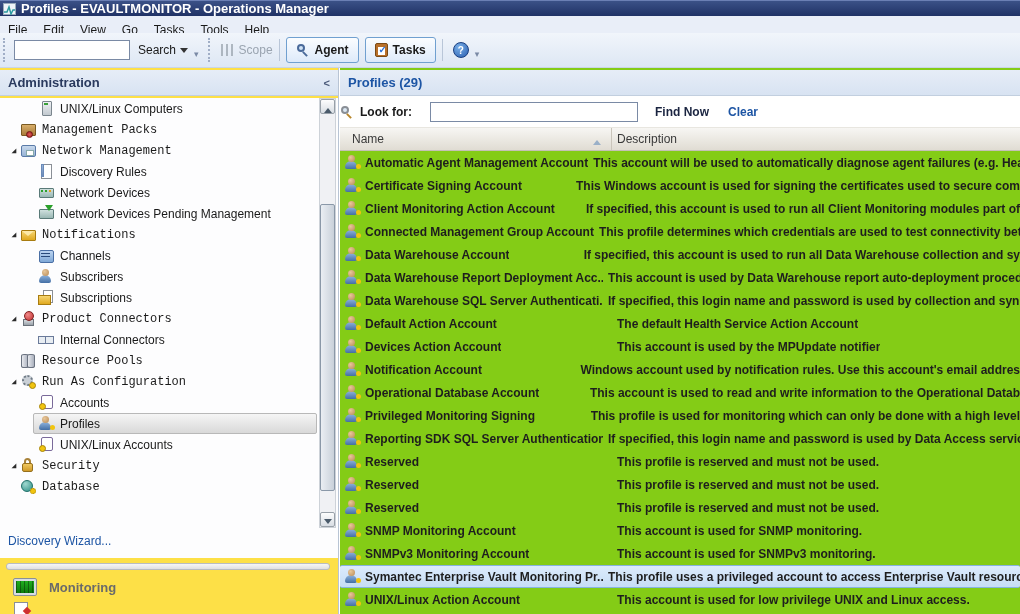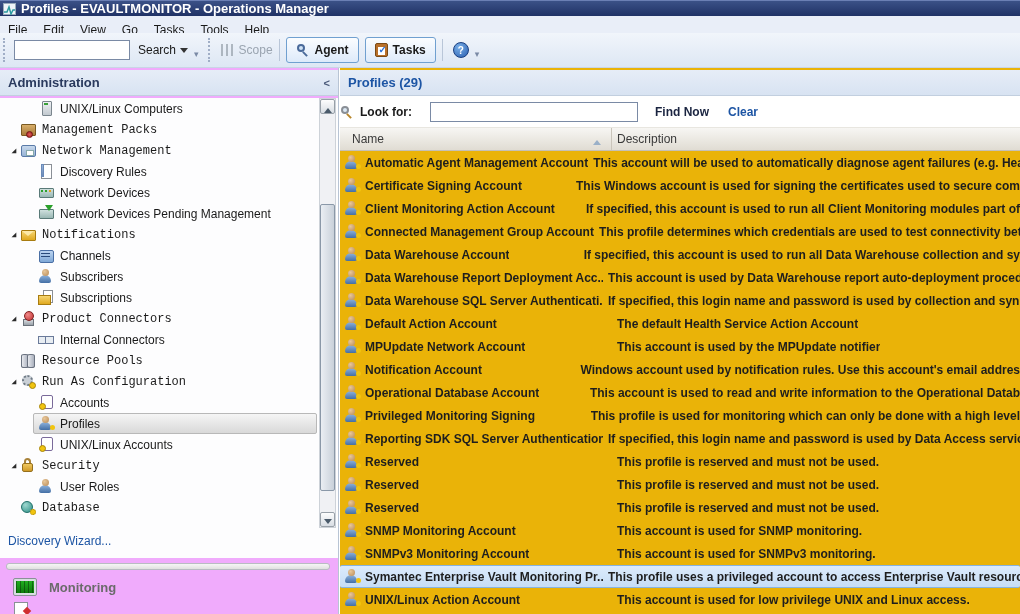--- a/index.html
+++ b/index.html
@@ -34,21 +34,21 @@
   .mag::before{content:"";position:absolute;left:1px;top:1px;width:8px;height:8px;border:2px solid #4a6a9a;border-radius:50%;background:#cfe3f6;box-sizing:border-box;}
   .mag::after{content:"";position:absolute;left:8px;top:8px;width:2px;height:6px;background:#4a6a9a;transform:rotate(-45deg);}
   .mag.gold::before{border-color:#8a8f96;background:#dbe8f4;}
   .mag.gold::after{background:#b8862a;}
   .tasks-icon{position:relative;width:13px;height:14px;background:#b8702a;border:1px solid #7a4a16;border-radius:2px;box-sizing:border-box;}
   .tasks-icon::before{content:"";position:absolute;left:2px;top:3px;right:2px;bottom:1px;background:#fff;}
   .tasks-icon::after{content:"\2713";position:absolute;left:3px;top:0px;color:#2a6fd4;font-size:10px;font-weight:bold;}
   .help-icon{width:16px;height:16px;border-radius:50%;background:radial-gradient(circle at 35% 30%,#7ab0e8,#2a5fb0);
     border:1px solid #1a3f80;color:#fff;font-weight:bold;font-size:10px;display:flex;align-items:center;justify-content:center;box-sizing:border-box;margin-left:4px;}
   
-  #sidebar{position:absolute;left:0;top:68px;width:339px;height:546px;background:#f0abfc;
+  #sidebar{position:absolute;left:0;top:68px;width:339px;height:546px;background:#fde047;
     border-right:1px solid #b8c4d4;box-sizing:border-box;}
   #sidebar-header{position:absolute;left:0;top:2px;width:100%;height:26px;
     background:linear-gradient(#e6edf7,#d8e3f2);border-bottom:1px solid #c2cfdf;box-sizing:border-box;
     display:flex;align-items:center;justify-content:space-between;padding:0 8px;}
   #sidebar-header .htitle{font-weight:bold;font-size:13px;color:#2a3a5e;}
   .collapse-chevron{color:#4a5a7a;font-weight:bold;font-size:11px;cursor:default;}
   #tree{position:absolute;left:0;top:30px;width:100%;height:460px;overflow:hidden;background:#fdfdfe;}
   .titem{position:relative;display:flex;align-items:center;height:21px;cursor:default;}
   .titem .expander{width:12px;font-size:8px;color:#2a2a2a;text-align:center;flex:none;}
   .titem.lvl1{padding-left:8px;font-family:Liberation Mono, monospace;}
@@ -108,21 +108,21 @@
   #discovery-wizard{position:absolute;left:8px;top:466px;color:#1d55a4;cursor:pointer;}
   #splitter{position:absolute;left:6px;right:8px;top:495px;height:7px;background:linear-gradient(#f6f6f6,#e0e0e0);border:1px solid #b8bcc2;border-radius:3px;box-sizing:border-box;}
   .nav-item{position:absolute;left:0;width:100%;height:26px;display:flex;align-items:center;cursor:default;}
   .nav-item .nlabel{margin-left:12px;font-weight:bold;font-size:13px;color:#6a6a6a;}
   .nav-icon-monitoring{position:relative;width:24px;height:18px;margin-left:13px;background:#d8dde2;border:1px solid #8a9097;border-radius:2px;box-sizing:border-box;flex:none;}
   .nav-icon-monitoring::before{content:"";position:absolute;left:2px;top:2px;right:2px;bottom:2px;
     background:repeating-linear-gradient(90deg,rgba(0,0,0,.35) 0 1px,transparent 1px 4px),linear-gradient(#1fae1f,#0d7a0d);}
   .nav-icon-page{position:absolute;left:14px;top:534px;width:14px;height:16px;background:#fff;border:1px solid #8a8f96;box-sizing:border-box;}
   .nav-icon-page::after{content:"";position:absolute;right:-3px;top:5px;width:6px;height:6px;background:#d03030;transform:rotate(45deg);}
   
-  #main{position:absolute;left:340px;top:68px;width:680px;height:546px;overflow:hidden;background:#eab308;}
+  #main{position:absolute;left:340px;top:68px;width:680px;height:546px;overflow:hidden;background:#84cc16;}
   #main-header{position:absolute;left:0;top:2px;width:100%;height:26px;background:linear-gradient(#e6edf7,#d8e3f2);
     border-bottom:1px solid #c2cfdf;box-sizing:border-box;display:flex;align-items:center;padding-left:8px;}
   #main-header .htitle{font-weight:bold;font-size:13px;color:#1d55a4;}
   #lookfor-row{position:absolute;left:0;top:28px;width:100%;height:31px;background:#fff;display:flex;align-items:center;}
   #lookfor-row .lf-label{font-weight:bold;margin-left:6px;}
   #lookfor-input{position:absolute;left:90px;width:208px;height:20px;border:1px solid #7a8aa5;background:#fff;
     font-family:"Liberation Sans",sans-serif;font-size:12px;padding:0 3px;box-sizing:border-box;}
   #find-now{position:absolute;left:315px;font-weight:bold;color:#1a2440;cursor:pointer;}
   #clear-link{position:absolute;left:388px;font-weight:bold;color:#1d55a4;cursor:pointer;}
   #grid-header{position:absolute;left:0;top:59px;width:100%;height:24px;display:flex;
@@ -277,25 +277,20 @@
       <div class="titem lvl2">
 
     <span class="ti ti-unix-accounts"></span>
     <span class="tlabel">UNIX/Linux Accounts</span>
   </div>
       <div class="titem lvl1">
     <span class="expander">◢</span>
     <span class="ti ti-security"></span>
     <span class="tlabel">Security</span>
   </div>
-      <div class="titem lvl2">
-
-    <span class="ti p ti-user-roles"></span>
-    <span class="tlabel">User Roles</span>
-  </div>
       <div class="titem lvl1">
     <span class="expander"></span>
     <span class="ti ti-settings"></span>
     <span class="tlabel">Database</span>
   </div>
     </div>
   <div id="tree-scrollbar">
     <span class="sb-btn up"></span>
     <span class="sb-thumb"></span>
     <span class="sb-btn down"></span>
@@ -398,21 +393,21 @@
       <span class="ti p pg"></span>
       <span class="nm">Default Action Account</span>
     </span>
     <span class="cell cdesc">
       <span class="desc">The default Health Service Action Account</span>
     </span>
   </div>
       <div class="grow">
     <span class="cell cname">
       <span class="ti p pg"></span>
-      <span class="nm">MPUpdate Network Account</span>
+      <span class="nm">Devices Action Account</span>
     </span>
     <span class="cell cdesc">
       <span class="desc">This account is used by the MPUpdate notifier</span>
     </span>
   </div>
       <div class="grow">
     <span class="cell cname">
       <span class="ti p pg"></span>
       <span class="nm">Notification Account</span>
     </span>

